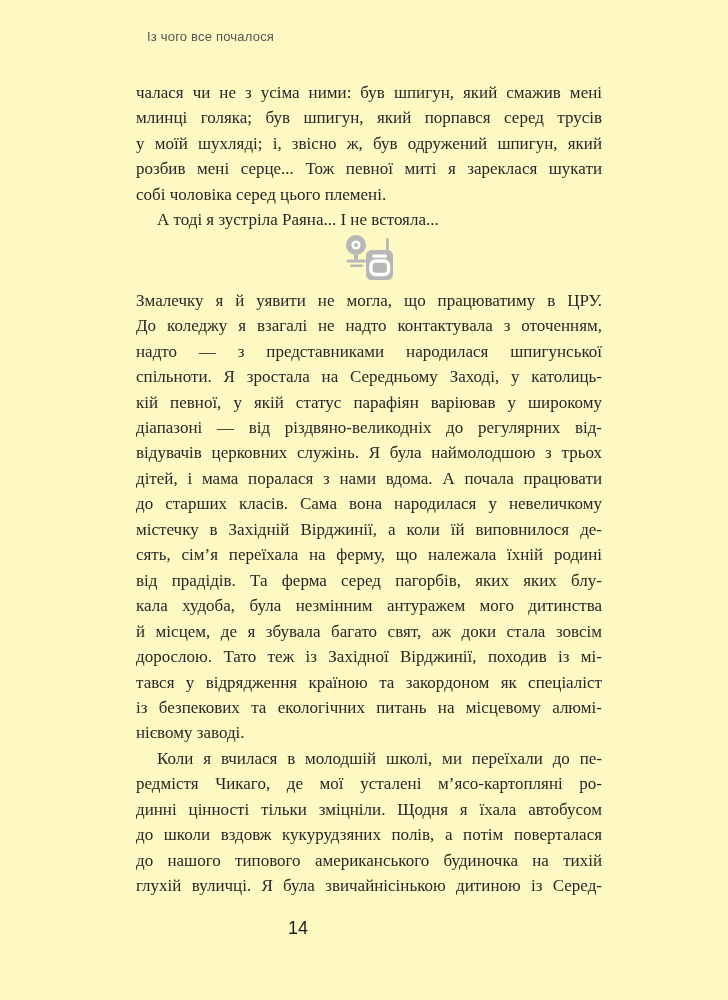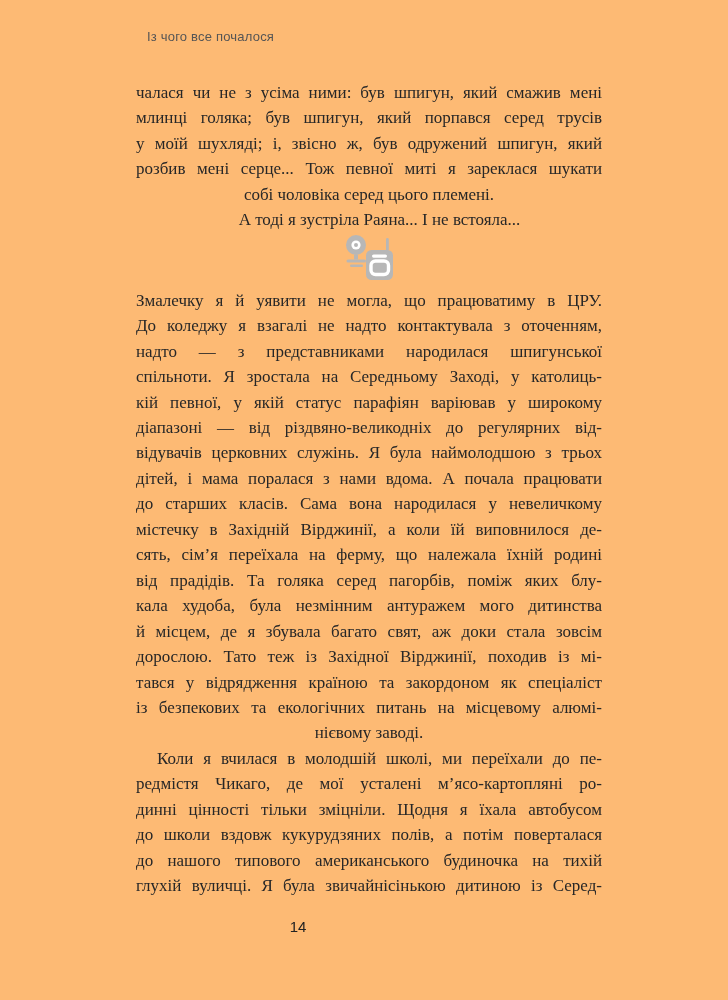--- a/index.html
+++ b/index.html
@@ -1,20 +1,20 @@
 <!DOCTYPE html>
 <html lang="uk"><head>
 <meta charset="utf-8">
 <style>
   html, body { margin: 0; padding: 0; background: #ffffff; }
   .page {
     position: relative;
     width: 728px;
     height: 1000px;
-    background: #fdba74;
+    background: #fef9c3;
     overflow: hidden;
     font-family: "Liberation Serif", serif;
   }
   .running-header {
     position: absolute;
     left: 147px;
     top: 29px;
     font-family: "Liberation Sans", sans-serif;
     font-size: 13px;
     letter-spacing: 0.2px;
@@ -25,40 +25,40 @@
     left: 136px;
     top: 80px;
     width: 466px;
   }
   .para { margin: 0; }
   .para.indent .line:first-child { text-indent: 21px; }
   .line {
     font-size: 17px;
     line-height: 25.45px;
     color: #272727;
-    text-align: center;
+    text-align: left;
   }
   .line.j {
     text-align: justify;
     text-align-last: justify;
   }
   .ornament-wrap {
     height: 55px;
     display: flex;
     align-items: center;
     justify-content: center;
   }
   .page-number {
     position: absolute;
     left: 0;
     top: 918px;
     width: 596px;
     text-align: center;
     font-family: "Liberation Sans", sans-serif;
-    font-size: 15px;
+    font-size: 18px;
     color: #222222;
   }
 </style>
 </head>
 <body>
 
 <div class="page">
 
   <div class="running-header">Із чого все почалося</div>
 
@@ -106,21 +106,21 @@
           <div class="line j">До коледжу я взагалі не надто контактувала з оточенням,</div>
           <div class="line j">надто — з представниками народилася шпигунської</div>
           <div class="line j">спільноти. Я зростала на Середньому Заході, у католиць-</div>
           <div class="line j">кій певної, у якій статус парафіян варіював у широкому</div>
           <div class="line j">діапазоні — від різдвяно-великодніх до регулярних від-</div>
           <div class="line j">відувачів церковних служінь. Я була наймолодшою з трьох</div>
           <div class="line j">дітей, і мама поралася з нами вдома. А почала працювати</div>
           <div class="line j">до старших класів. Сама вона народилася у невеличкому</div>
           <div class="line j">містечку в Західній Вірджинії, а коли їй виповнилося де-</div>
           <div class="line j">сять, сім’я переїхала на ферму, що належала їхній родині</div>
-          <div class="line j">від прадідів. Та голяка серед пагорбів, поміж яких блу-</div>
+          <div class="line j">від прадідів. Та ферма серед пагорбів, яких яких блу-</div>
           <div class="line j">кала худоба, була незмінним антуражем мого дитинства</div>
           <div class="line j">й місцем, де я збувала багато свят, аж доки стала зовсім</div>
           <div class="line j">дорослою. Тато теж із Західної Вірджинії, походив із мі-</div>
           <div class="line j">тався у відрядження країною та закордоном як спеціаліст</div>
           <div class="line j">із безпекових та екологічних питань на місцевому алюмі-</div>
           <div class="line">нієвому заводі.</div>
         </div>
         <div class="para indent">
           <div class="line j">Коли я вчилася в молодшій школі, ми переїхали до пе-</div>
           <div class="line j">редмістя Чикаго, де мої усталені м’ясо-картопляні ро-</div>

